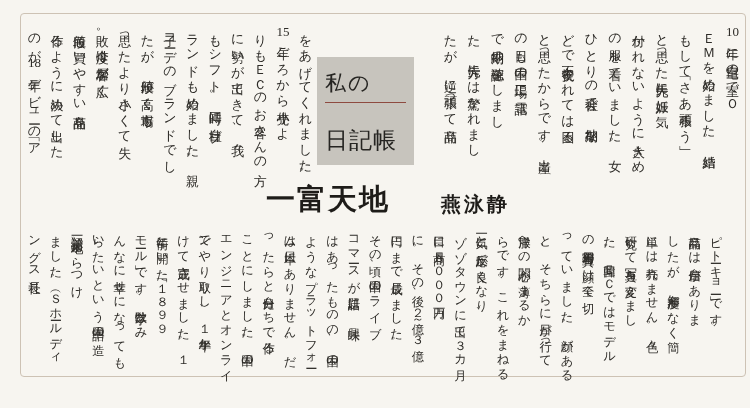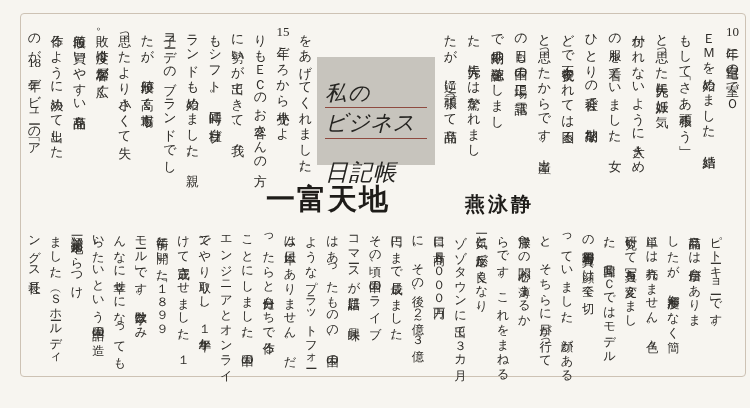--- a/index.html
+++ b/index.html
@@ -28,42 +28,42 @@
     line-height:var(--pitch);
     height:100%;
     text-align:start;
   }
   .band1a{left:438px;top:25px;width:306px;height:156px;--pitch:23.5px;font-size:13px;letter-spacing:.8px;}
   .band1b{left:22px;top:25px;width:294px;height:156px;--pitch:22.6px;font-size:13px;letter-spacing:.8px;}
   .band2{left:24px;top:227px;width:702px;height:150px;--pitch:21.3px;font-size:12.3px;letter-spacing:.9px;}
   .tcy{text-combine-upright:all;letter-spacing:0;}
   
   .masthead{
-    position:absolute;left:317px;top:57px;width:118px;height:108px;
+    position:absolute;left:317px;top:57px;width:97px;height:108px;
     background:var(--masthead_bg,#c7c4bd);
     color:var(--masthead_ink,#262522);
     box-sizing:border-box;
-    padding:22px 8px 5px 8px;
-    display:flex;flex-direction:column;justify-content:space-between;font-style:italic;
+    padding:6px 8px 5px 8px;
+    display:flex;flex-direction:column;justify-content:space-between;
   }
   .m-row{flex:1;display:flex;align-items:center;}
   .m-row.rule{border-bottom:1.5px solid var(--masthead_rule,#8e4a40);}
   .m1{font-size:21px;letter-spacing:2px;}
   .m2{font-size:22px;letter-spacing:0;}
   .m3{font-size:23px;letter-spacing:1px;margin-top:18px;}
   
   .headline{
     position:absolute;left:266px;top:180px;
     font-size:29px;font-weight:600;letter-spacing:2px;
     color:var(--headline_ink,#1e1c19);white-space:nowrap;
   }
   .author{
     position:absolute;left:441px;top:191px;
     font-size:20px;font-weight:600;letter-spacing:3px;
-    color:var(--headline_ink,#1e1c19);white-space:nowrap;margin-left:24px;
+    color:var(--headline_ink,#1e1c19);white-space:nowrap;
   }
 </style>
 </head>
 <body>
 
 <div class="page">
   <div class="frame"></div>
 
   <div class="band band1a">
       <div class="vcol"><span class="tcy">10</span>年に自宅の一室でＯ</div>
@@ -76,21 +76,20 @@
       <div class="vcol">どで不安視されては困る</div>
       <div class="vcol">と思ったからです。出産</div>
       <div class="vcol">の日も中国の工場に電話</div>
       <div class="vcol">で納期の確認をしまし</div>
       <div class="vcol">た。先方には驚かれまし</div>
       <div class="vcol">たが、逆に頑張って商品</div>
     </div>
 
   <div class="masthead">
     <div class="m-row rule m1">私の</div>
-    <div class="m-row rule m2">ビジネス</div>
     <div class="m-row m3">日記帳</div>
   </div>
 
   <div class="band band1b">
       <div class="vcol">をあげてくれました。</div>
       <div class="vcol"><span class="tcy">15</span>年ごろから小売りよ</div>
       <div class="vcol">りもＥＣのお客さんの方</div>
       <div class="vcol">に勢いが出てきて、我々</div>
       <div class="vcol">もシフト。同時に自社ブ</div>
       <div class="vcol">ランドも始めました。親</div>

